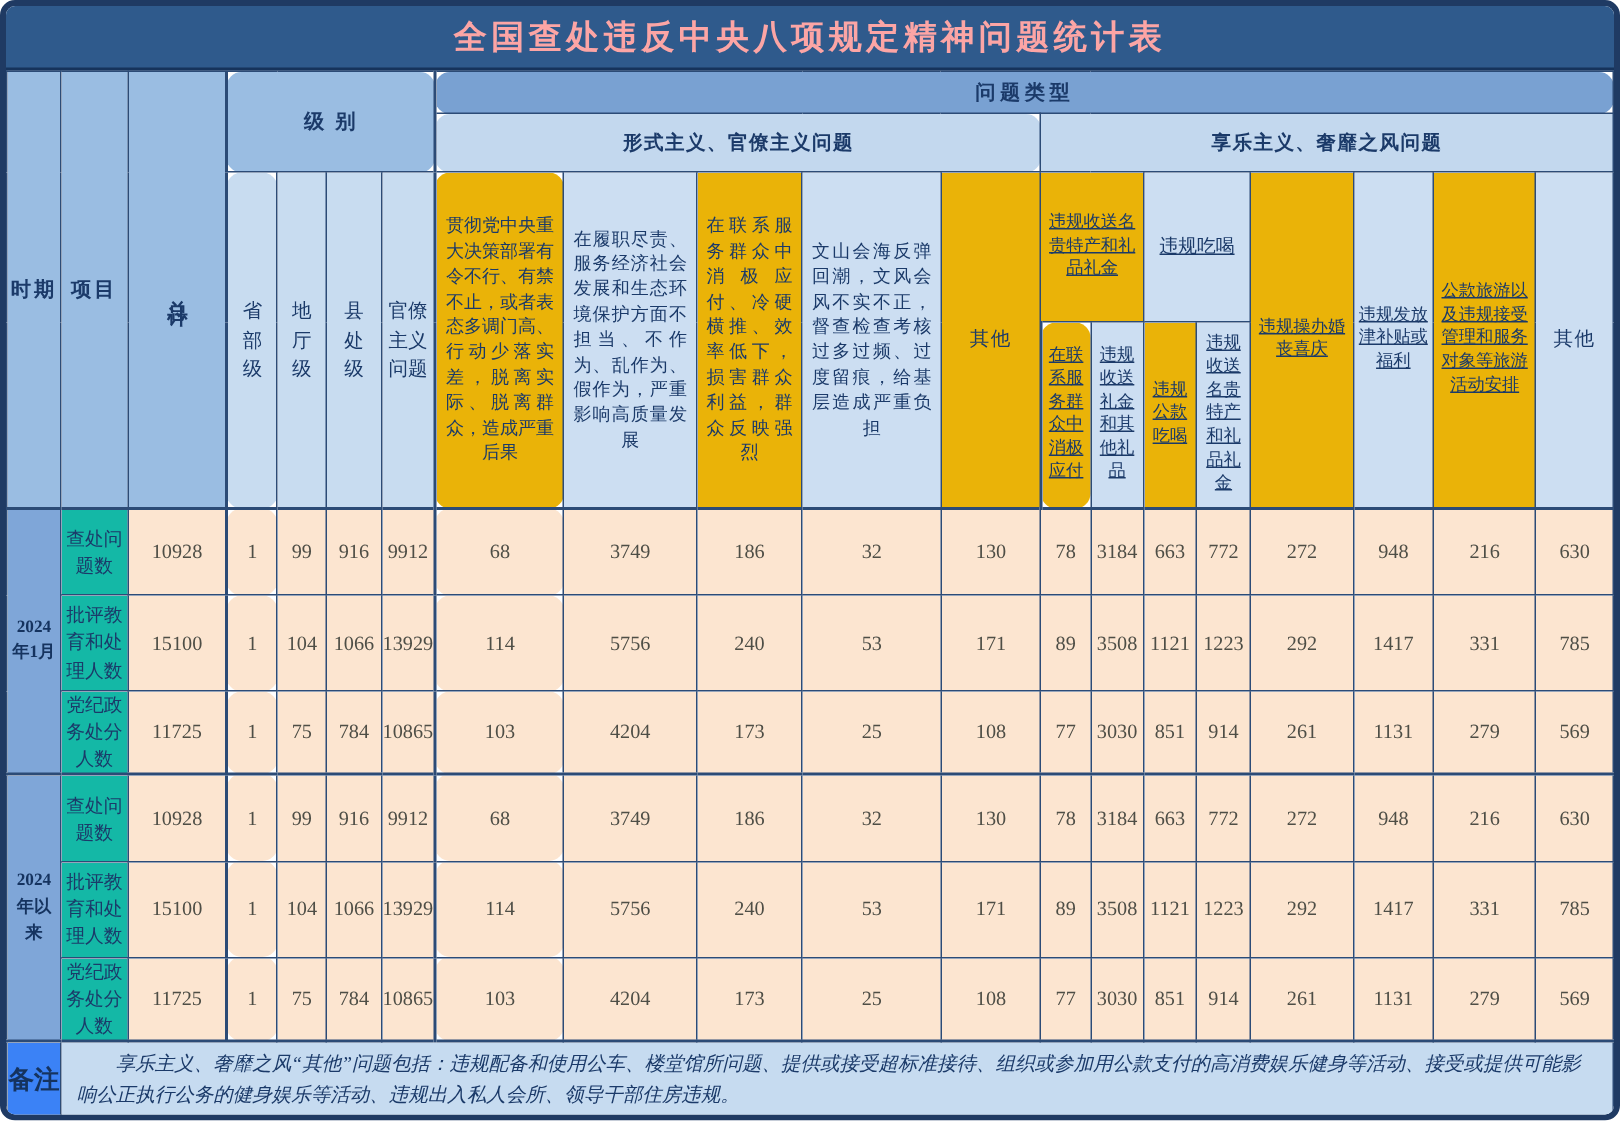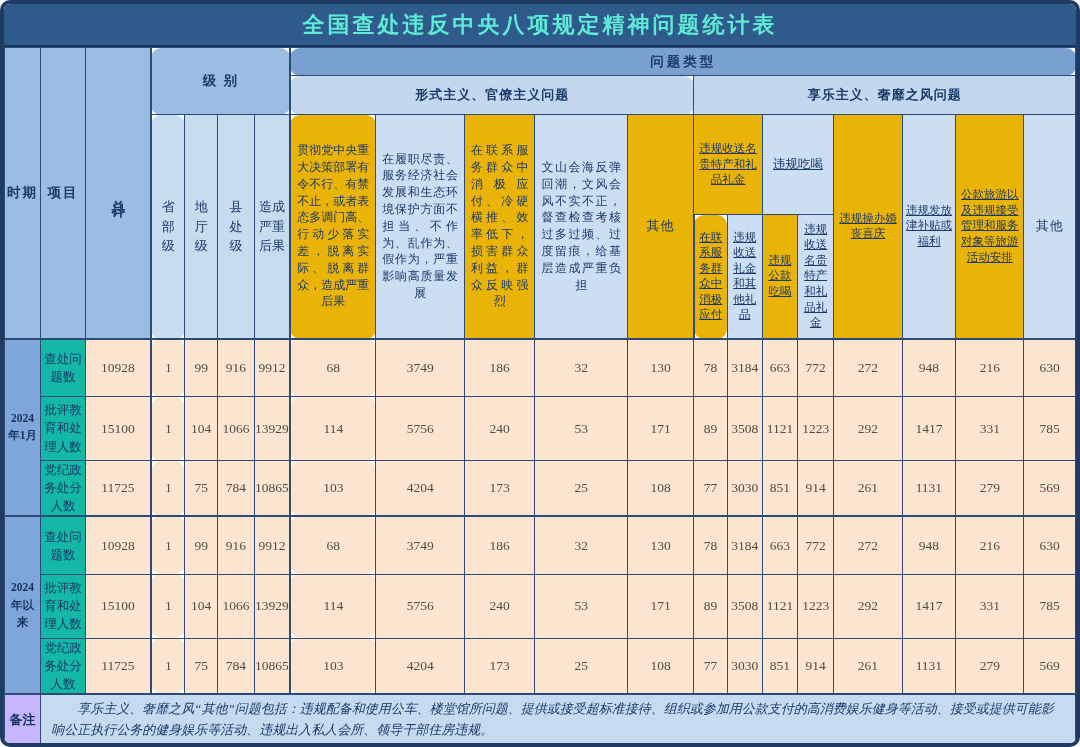--- a/index.html
+++ b/index.html
@@ -1,21 +1,21 @@
 <!DOCTYPE html>
 <html><head>
 <meta charset="utf-8">
 <style>
   html,body{margin:0;padding:0;background:#ffffff;}
   body{font-family:"Liberation Serif","DejaVu Serif",serif;}
   .wrapper{width:1080px;height:747px;box-sizing:border-box;border:4px solid #1F3A63;
            border-radius:10px;overflow:hidden;background:#fff;}
   .titlebar{height:41px;background:#2F5A8C;border-bottom:2px solid #16335B;
             display:flex;align-items:center;justify-content:center;
-            color:#5eead4;font-size:22px;font-weight:bold;letter-spacing:3px;}
+            color:#fca5a5;font-size:22px;font-weight:bold;letter-spacing:3px;}
   table{width:100%;border-collapse:collapse;table-layout:fixed;}
   th,td{border:1px solid #2C4B76;overflow:hidden;vertical-align:middle;
         text-align:center;color:#1B3A69;font-weight:normal;padding:0;}
   
   .hmed   {background:#9ABDE2;font-size:13.5px;font-weight:bold;letter-spacing:2px;}
   .hband  {background:#79A1D2;font-size:13.5px;font-weight:bold;letter-spacing:3px;}
   .hgroup {background:#C3D8EE;font-size:13px;font-weight:bold;letter-spacing:1px;}
   .hlevel {background:#C8DCF0;font-size:13px;line-height:1.5;padding:0 4px;}
   .hlevel.narrow{padding:0 6px;}
   .hdesc  {font-size:12px;line-height:1.4;padding:4px 6px;
@@ -28,21 +28,21 @@
            margin:0 auto;}
   .bl2{border-left-width:2px;border-radius:10px;}
   
   td.period  {background:#7FA6D8;color:#15335F;font-size:11.5px;font-weight:bold;
               line-height:1.5;padding:0 1px;}
   td.rowlabel{background:#14b8a6;font-size:12.5px;line-height:1.45;padding:0 2px;}
   td.val     {background:#FCE5D0;color:#4E4E46;font-size:13.5px;}
   tr.period-sep td{border-top-width:2px;}
   tbody tr:first-child td{border-top-width:2px;}
   
-  td.remark-label{background:#c4b5fd;font-size:13px;font-weight:bold;color:#15335F;}
+  td.remark-label{background:#3b82f6;font-size:17px;font-weight:bold;color:#15335F;}
   td.remark-text {background:#C6DBF0;font-size:13px;text-align:left;font-style:italic;}
   td.remark-text div{padding:3px 10px;line-height:1.55;text-indent:2em;}
   
   .footerbar{height:17px;background:#7CA3D2;border-top:2px solid #16335B;
              display:flex;align-items:center;justify-content:space-between;
              padding:0 8px;color:#10294F;font-size:12.5px;font-weight:bold;}
 </style>
 </head>
 <body>
 
@@ -83,21 +83,21 @@
         <th colspan="13" class="hband bl2">问题类型</th>
       </tr>
       <tr style="height:39px">
         <th colspan="5" class="hgroup bl2">形式主义、官僚主义问题</th>
         <th colspan="8" class="hgroup">享乐主义、奢靡之风问题</th>
       </tr>
       <tr style="height:100px">
         <th rowspan="2" class="hlevel narrow bl2">省部级</th>
         <th rowspan="2" class="hlevel narrow">地厅级</th>
         <th rowspan="2" class="hlevel narrow">县处级</th>
-        <th rowspan="2" class="hlevel">造成严重后果</th>
+        <th rowspan="2" class="hlevel">官僚主义问题</th>
         <th rowspan="2" class="hdesc shadeA bl2">贯彻党中央重大决策部署有令不行、有禁不止，或者表态多调门高、行动少落实差，脱离实际、脱离群众，造成严重后果</th>
         <th rowspan="2" class="hdesc shadeB">在履职尽责、服务经济社会发展和生态环境保护方面不担当、不作为、乱作为、假作为，严重影响高质量发展</th>
         <th rowspan="2" class="hdesc shadeA">在联系服务群众中消极应付、冷硬横推、效率低下，损害群众利益，群众反映强烈</th>
         <th rowspan="2" class="hdesc shadeB">文山会海反弹回潮，文风会风不实不正，督查检查考核过多过频、过度留痕，给基层造成严重负担</th>
         <th rowspan="2" class="hother shadeA">其他</th>
         <th colspan="2" class="hdesc2 shadeA">违规收送名贵特产和礼品礼金</th>
         <th colspan="2" class="hgroup2 hdesc2 shadeB" style="font-size:12.5px">违规吃喝</th>
         <th rowspan="2" class="hdesc2 shadeA">违规操办婚丧喜庆</th>
         <th rowspan="2" class="hdesc2 shadeB">违规发放津补贴或福利</th>
         <th rowspan="2" class="hdesc2 shadeA">公款旅游以及违规接受管理和服务对象等旅游活动安排</th>

